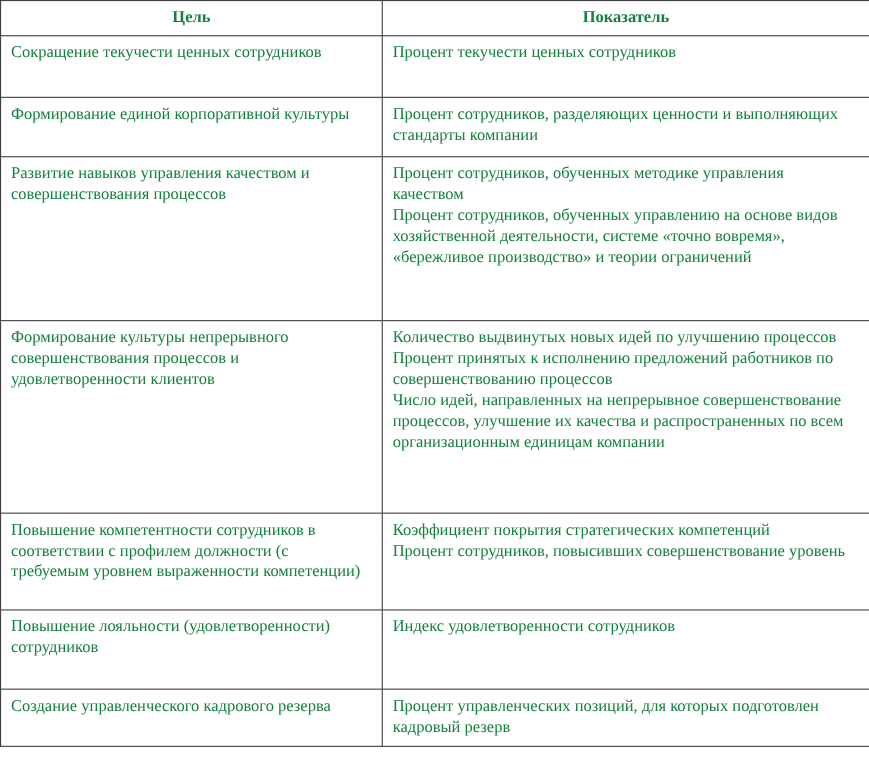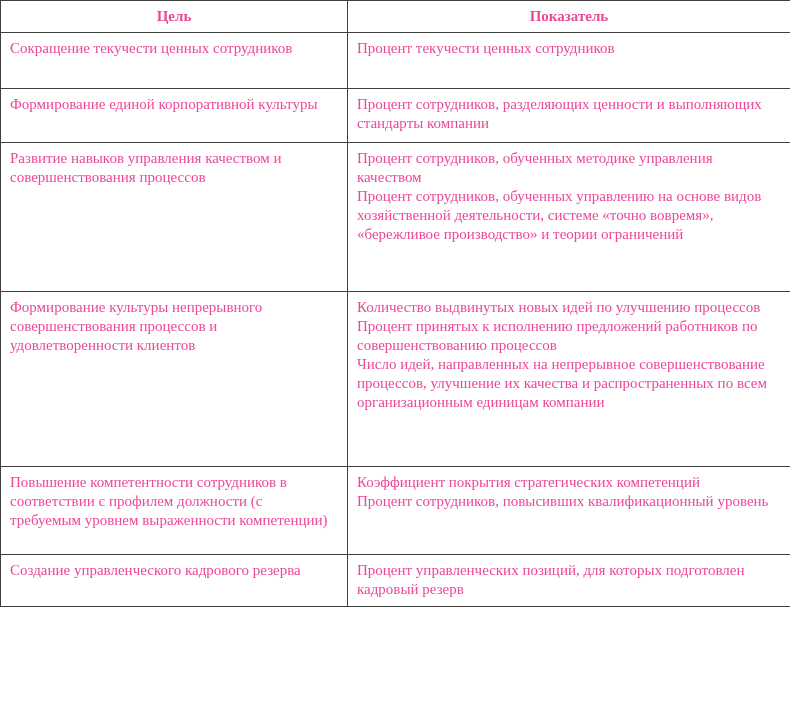--- a/index.html
+++ b/index.html
@@ -12,21 +12,21 @@
     height: 707px;
     background: #ffffff;
     box-sizing: border-box;
   }
   table.goals {
     width: 790px;
     border-collapse: collapse;
     table-layout: fixed;
     font-family: "Liberation Serif", "DejaVu Serif", serif;
     font-size: 15px;
-    color: #ec4899;
+    color: #15803d;
   }
   col.col-goal { width: 347px; }
   col.col-indicator { width: 443px; }
   table.goals th,
   table.goals td {
     border: 1px solid #3f3f3f;
     vertical-align: top;
     padding: 6px 10px 6px 9px;
     line-height: 1.27;
     box-sizing: border-box;
@@ -90,21 +90,27 @@
         <td class="ind">
           <div>Количество выдвинутых новых идей по улучшению процессов</div>
           <div>Процент принятых к исполнению предложений работников по совершенствованию процессов</div>
           <div>Число идей, направленных на непрерывное совершенствование процессов, улучшение их качества и распространенных по всем организационным единицам компании</div>
         </td>
       </tr>
       <tr class="r5">
         <td class="goal">Повышение компетентности сотрудников в соответствии с профилем должности (с требуемым уровнем выраженности компетенции)</td>
         <td class="ind">
           <div>Коэффициент покрытия стратегических компетенций</div>
-          <div>Процент сотрудников, повысивших квалификационный уровень</div>
+          <div>Процент сотрудников, повысивших совершенствование уровень</div>
+        </td>
+      </tr>
+      <tr class="r6">
+        <td class="goal">Повышение лояльности (удовлетворенности) сотрудников</td>
+        <td class="ind">
+          <div>Индекс удовлетворенности сотрудников</div>
         </td>
       </tr>
       <tr class="r7">
         <td class="goal">Создание управленческого кадрового резерва</td>
         <td class="ind">
           <div>Процент управленческих позиций, для которых подготовлен кадровый резерв</div>
         </td>
       </tr>
     </tbody>
   </table>

